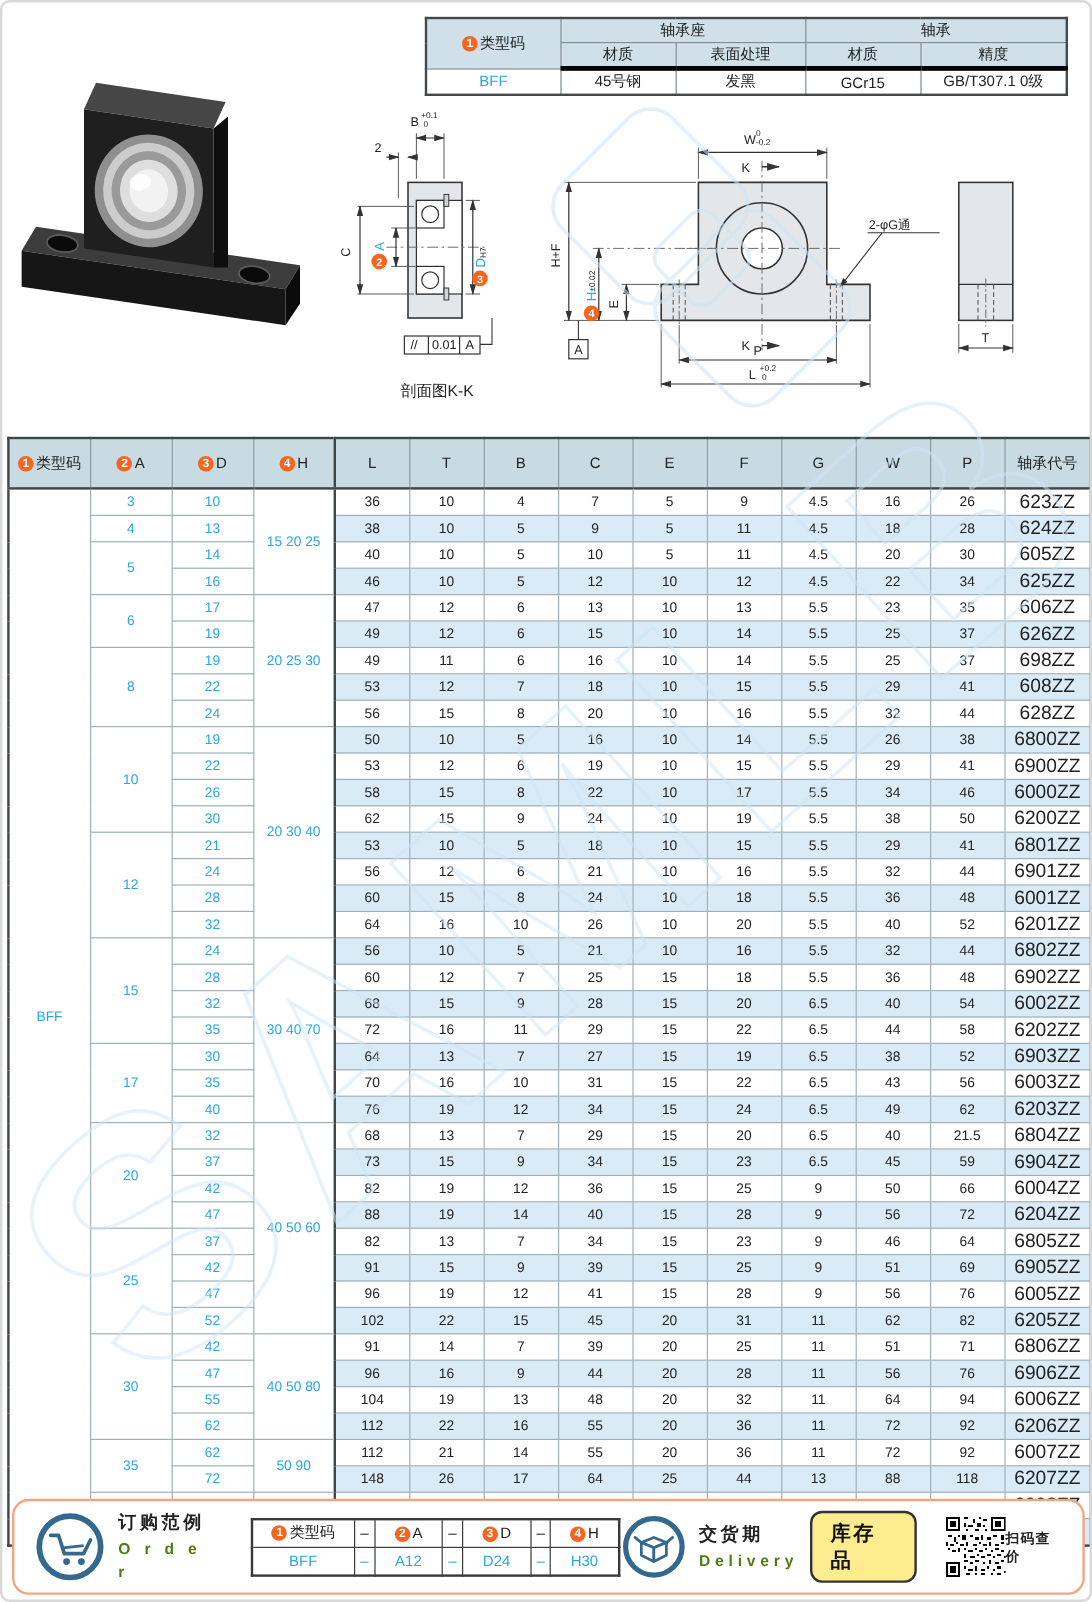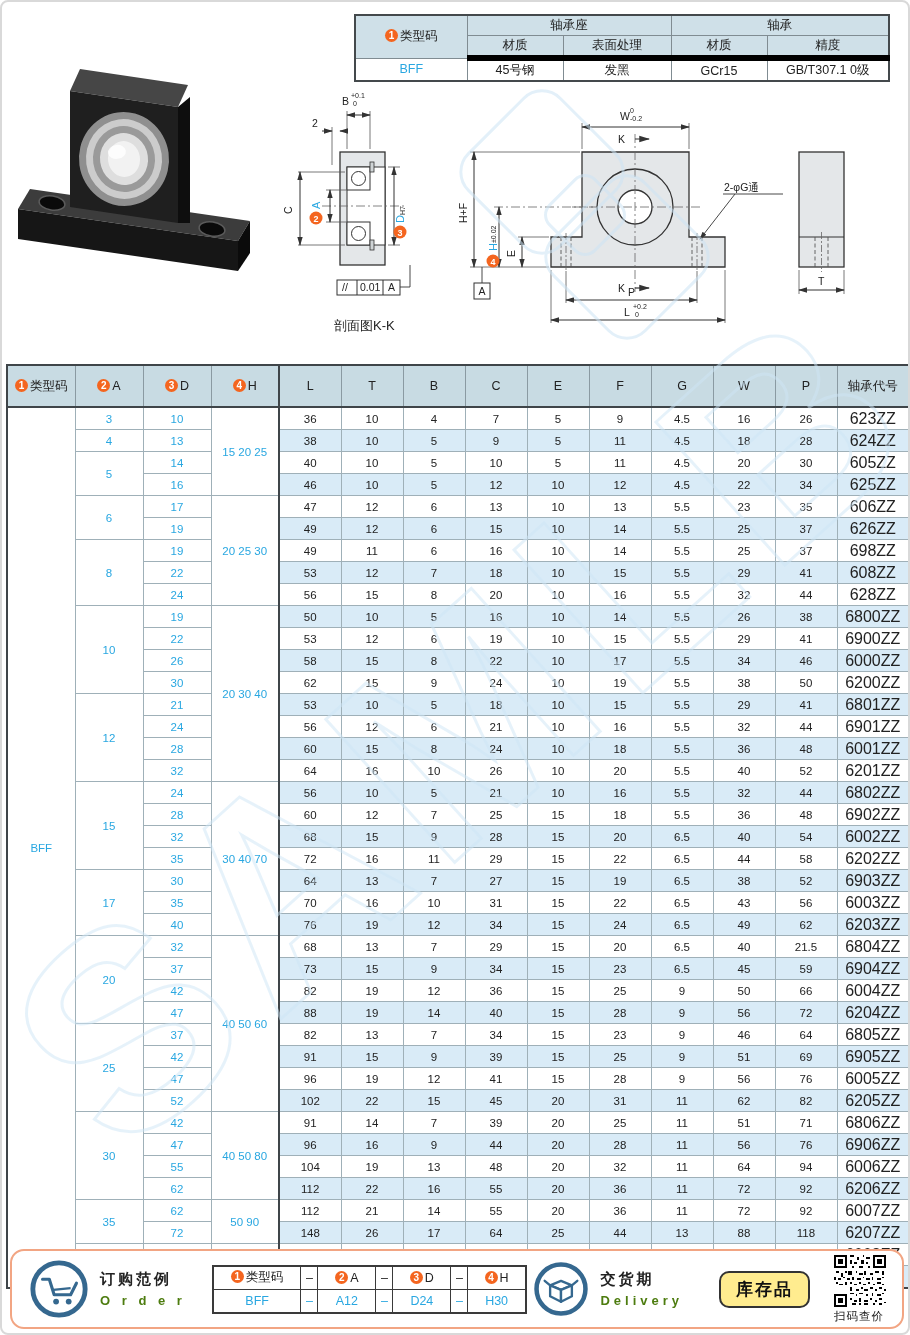--- a/index.html
+++ b/index.html
@@ -9,21 +9,21 @@
 
   
   .num{display:inline-block;width:13px;height:13px;border-radius:50%;background:#f4651f;color:#fff;
        font-size:10px;line-height:13px;text-align:center;font-weight:bold;vertical-align:1px;margin-right:2px;}
   .blue{color:#29a7e1;}
 
   
   table.spec{position:absolute;left:352px;top:12px;border-collapse:collapse;table-layout:fixed;
              border:2px solid #44494c;font-size:12.5px;}
   table.spec td{border:1px solid #808c92;text-align:center;vertical-align:middle;height:19px;padding:0 2px;}
-  table.spec tr.sh2 td{border-bottom:6px solid #000000;margin-left:24px;}
+  table.spec tr.sh2 td{border-bottom:4px solid #000000;margin-left:24px;}
   table.spec td.sh{background:#cfe0e8;}
 
   
   .drawsvg{position:absolute;}
   .dt{font:10.5px "Liberation Sans",sans-serif;fill:#222;}
   .dtb{font:11px "Liberation Sans",sans-serif;fill:#29a7e1;}
   .dts{font:7px "Liberation Sans",sans-serif;fill:#222;}
   .cap{font:13px "Liberation Sans",sans-serif;fill:#222;}
   .numtxt{font:bold 9px "Liberation Sans",sans-serif;fill:#fff;text-anchor:middle;}
 
@@ -46,23 +46,23 @@
   
   .foot{position:absolute;left:8px;top:1247px;width:894px;height:80px;border:2.5px solid #f2a583;
         border-radius:14px;box-sizing:border-box;background:#fff;display:flex;align-items:center;padding:0 16px;}
   .ftext{margin-left:10px;line-height:1.5;font-weight:bold;}
   .ftext .cn{font-size:15px;letter-spacing:3px;color:#222;}
   .ftext .en{font-size:13px;letter-spacing:4px;color:#4d7c0f;}
   table.ord{border-collapse:collapse;table-layout:fixed;border:2px solid #3a3a3a;font-size:12.5px;margin-left:26px;}
   table.ord td{border:1px solid #3a3a3a;text-align:center;vertical-align:middle;height:22px;padding:0;}
   table.ord td.t{font-weight:bold;font-size:13.5px;}
   .dgrp{margin-left:auto;display:flex;align-items:center;}
-  .badge{margin-left:36px;background:#ffec8f;border:2px solid #333;border-radius:10px;
+  .badge{margin-left:10px;background:#ffec8f;border:2px solid #333;border-radius:10px;
          padding:5px 15px;font-size:17px;font-weight:bold;letter-spacing:2px;color:#111;font-family:Liberation Mono, monospace;}
-  .qrbox{margin-left:24px;display:flex;flex-direction:column;align-items:flex-start;}
+  .qrbox{margin-left:24px;display:flex;flex-direction:row;align-items:center;font-weight:bold;}
   .qrbox .qlbl{font-size:11.5px;margin-top:2px;letter-spacing:1px;}
 </style>
 </head>
 <body>
 
 <div id="page">
 
   <svg class="drawsvg" style="left:8px;top:5px" width="280" height="300" viewBox="0 0 280 300">
 
     <polygon points="20,182 240,214 228,234 8,202" fill="#3c3c3c"></polygon>

